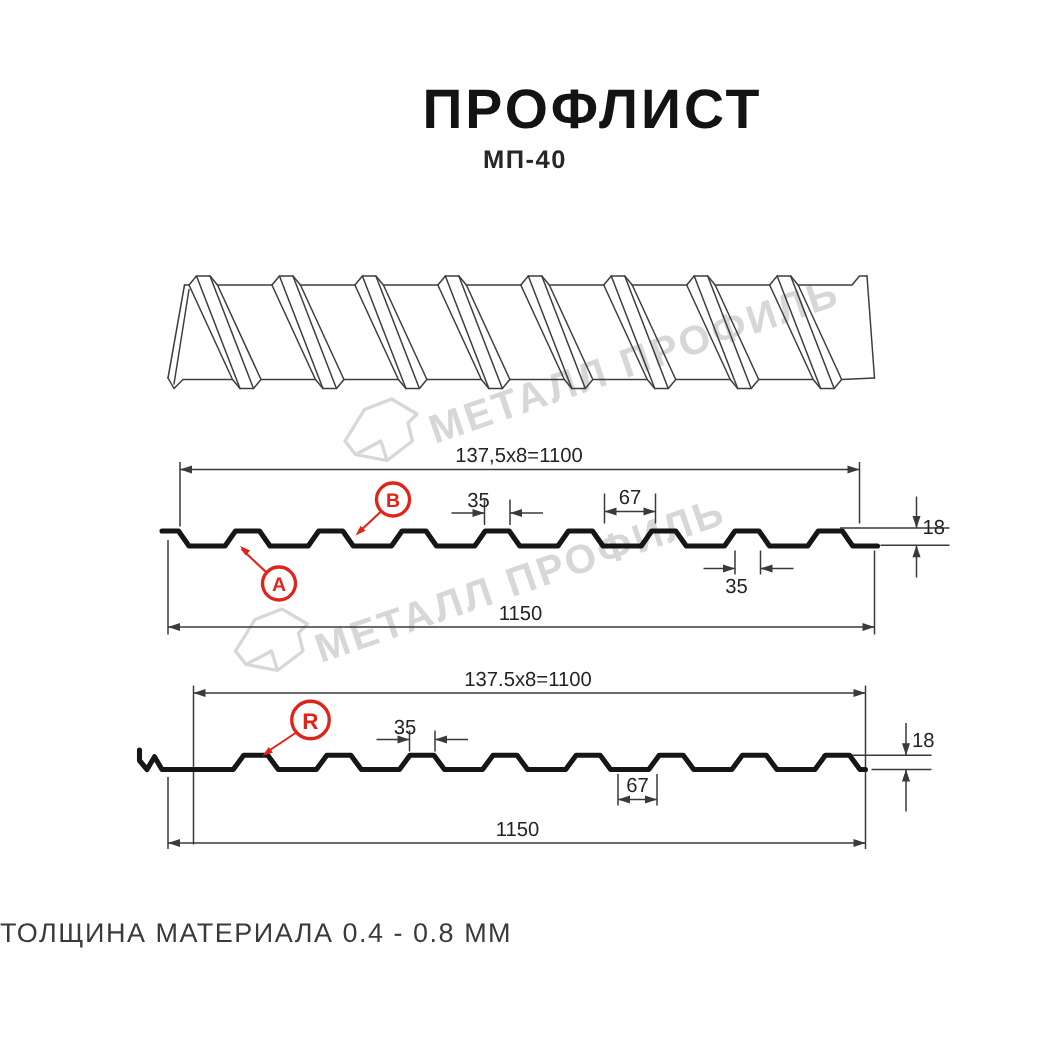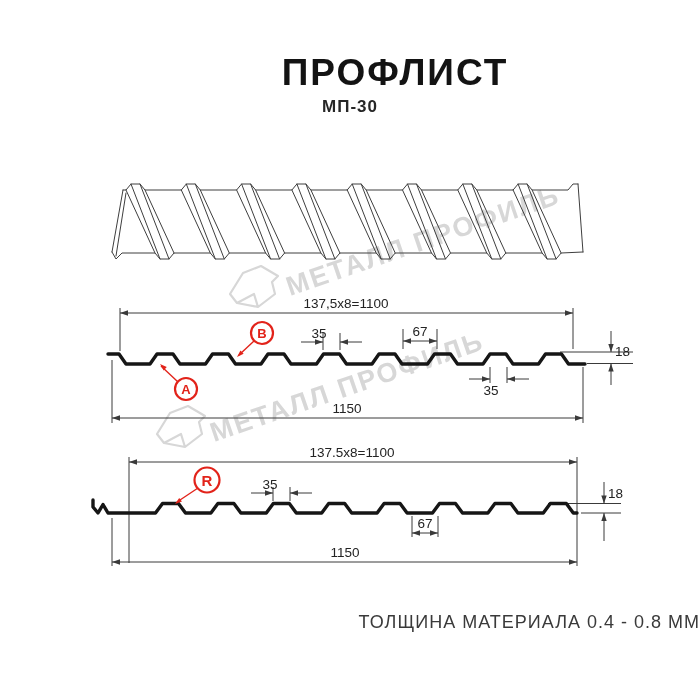--- a/index.html
+++ b/index.html
@@ -5,41 +5,41 @@
   :root{
     --line:#161616; --dim:#3a3a3a; --red:#e2231a; --wm:#d7d7d7; --txt:#1d1d1d;
   }
   html,body{margin:0;padding:0;background:#ffffff;}
   body{width:700px;height:700px;position:relative;overflow:hidden;
        font-family:"Liberation Sans", sans-serif;}
   .title{position:absolute;left:0;top:52px;width:700px;text-align:center;
          font-size:37px;font-weight:700;letter-spacing:2px;color:#131313;margin-left:45px;}
   .subtitle{position:absolute;left:0;top:97px;width:700px;text-align:center;
          font-size:17px;font-weight:600;letter-spacing:1px;color:#262626;}
-  .footer{position:absolute;left:0;top:612px;width:700px;text-align:right;
+  .footer{position:absolute;left:0;top:612px;width:700px;text-align:left;
          font-size:18px;font-weight:500;letter-spacing:1px;color:#3a3a3a;}
   svg{position:absolute;left:0;top:0;}
   .il{stroke:#3e3e3e;stroke-width:1;fill:none;stroke-linejoin:round;stroke-linecap:round;}
   .profile{stroke:var(--line);stroke-width:3.4;fill:none;stroke-linejoin:round;stroke-linecap:round;}
   .dl{stroke:var(--dim);stroke-width:1;fill:none;}
   .af{fill:var(--dim);stroke:none;}
   .dt{font:13.5px "Liberation Sans", sans-serif;fill:#232323;text-anchor:middle;}
   .dts{text-anchor:start;}
   .rc{stroke:var(--red);stroke-width:2.2;fill:none;}
   .rl{stroke:var(--red);stroke-width:1.4;}
   .raf{fill:var(--red);stroke:none;}
   .rt{font:bold 13px "Liberation Sans", sans-serif;fill:var(--red);text-anchor:middle;}
   .wmlogo{stroke:var(--wm);stroke-width:2.2;fill:none;stroke-linejoin:round;}
   .wmtext{font:bold 27px "Liberation Sans", sans-serif;fill:var(--wm);letter-spacing:2px;}
 </style>
 </head>
 <body>
 
 <div class="title">ПРОФЛИСТ</div>
-<div class="subtitle">МП-30</div>
+<div class="subtitle">МП-40</div>
 
 <svg id="drawing" width="700" height="700" viewBox="0 0 700 700">
 
   <g>
     <path class="wmlogo" d="M230,294 L243,273 L261,266 L278,276 L272,282 L275,294 L258,307 L237,303 Z M237,303 L254,294 L258,307"></path>
     <text class="wmtext" transform="translate(290 296) rotate(-19)">МЕТАЛЛ ПРОФИЛЬ</text>
   </g>
 
   <g>
     <path class="wmlogo" d="M157,434 L170,413 L188,406 L205,416 L199,422 L202,434 L185,447 L164,443 Z M164,443 L181,434 L185,447"></path>

